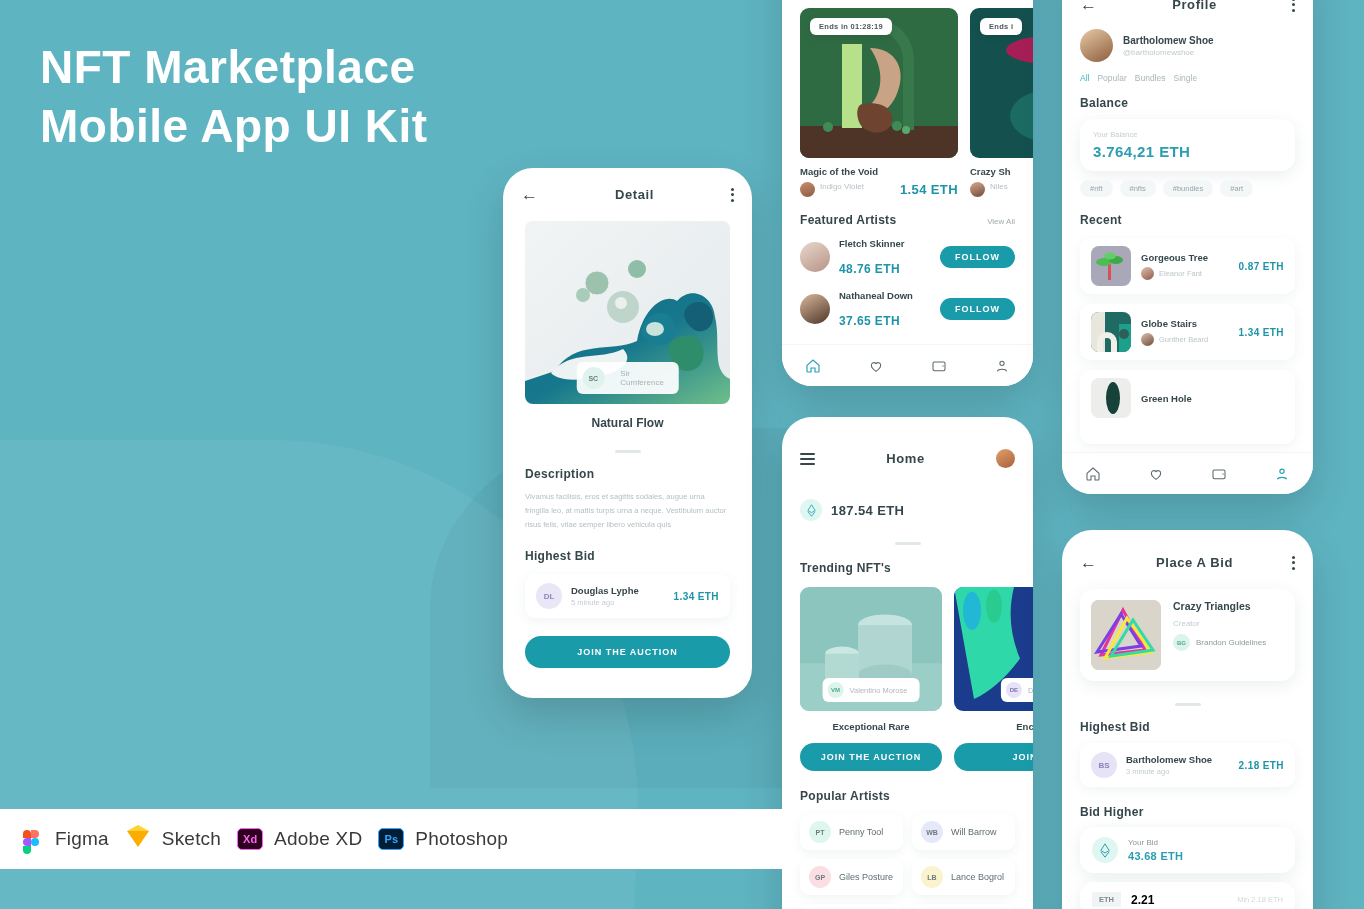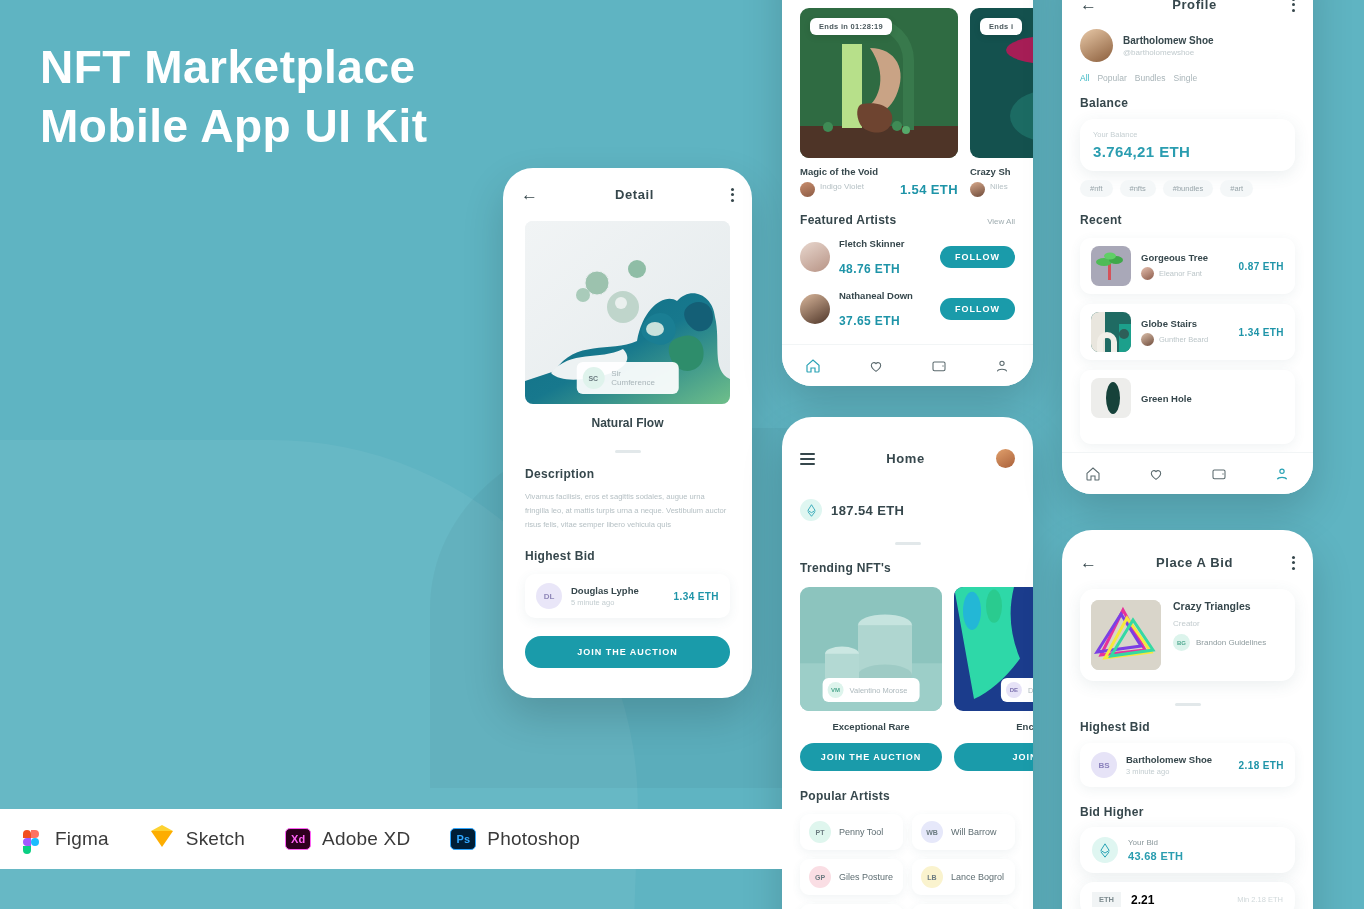--- a/index.html
+++ b/index.html
@@ -40,21 +40,21 @@
     z-index: 5;
   }
 
   
   .bottombar {
     position: absolute; left: 0; bottom: 40px;
     width: 782px; height: 60px;
     background: #ffffff;
     display: flex; align-items: center;
     padding-left: 18px;
-    gap: 40px;
+    gap: 16px;
     z-index: 6;
   }
   .tool { display: flex; align-items: center; gap: 11px; }
   .tool-label { font-size: 19px; color: #3A3A3A; letter-spacing: 0.2px; }
   .tool-ico { width: 26px; height: 22px; position: relative; flex: 0 0 auto; }
 
   
   .ico-figma i { position: absolute; width: 8px; height: 8px; border-radius: 50%; }
   .ico-figma .f1 { background: #F24E1E; left: 5px; top: 2px; border-radius: 4px 4px 0 0; }
   .ico-figma .f2 { background: #FF7262; left: 13px; top: 2px; border-radius: 0 4px 4px 0; }
@@ -145,21 +145,21 @@
   #phone-detail .hero-img {
     margin: 6px 22px 0 22px; height: 183px; border-radius: 8px;
     position: relative; overflow: hidden;
     background: linear-gradient(160deg,#EEF1F2 0%,#E7ECEE 60%,#F3F5F6 100%);
   }
   .blob-art { position: absolute; inset: 0; }
   .creator-chip {
     position: absolute; left: 50%; transform: translateX(-50%);
     bottom: 10px; background: rgba(255,255,255,0.93);
     border-radius: 6px; padding: 5px 14px 5px 6px;
-    display: flex; align-items: center; gap: 7px;
+    display: flex; align-items: center; gap: 16px;
     font-size: 8px; color: #A8B4B8;
   }
   .nft-name { text-align: center; font-size: 12px; font-weight: 700; margin-top: 12px; color: #36474C; }
   .d-body { padding: 0 22px; }
   .desc-text { font-size: 7.6px; line-height: 1.85; color: #B4BFC3; margin-top: 9px; }
   .bid-row {
     display: flex; align-items: center; gap: 9px;
     padding: 9px 11px; border-radius: 10px; margin-top: 11px;
     box-shadow: 0 3px 12px rgba(60,100,110,0.08);
   }

